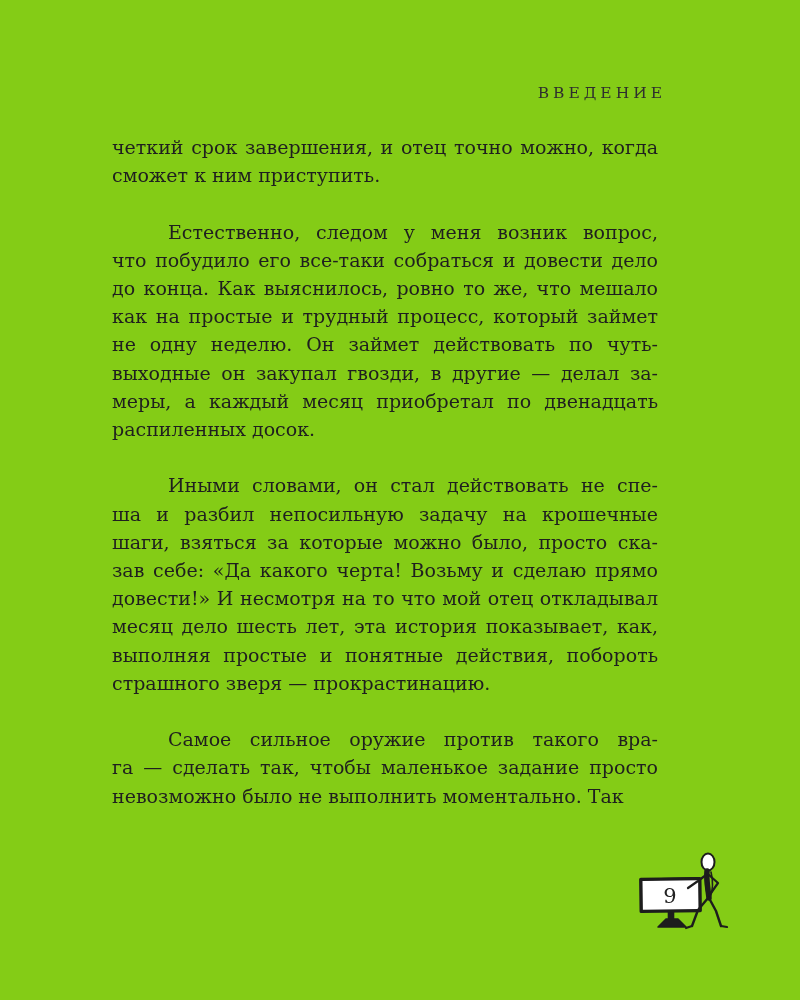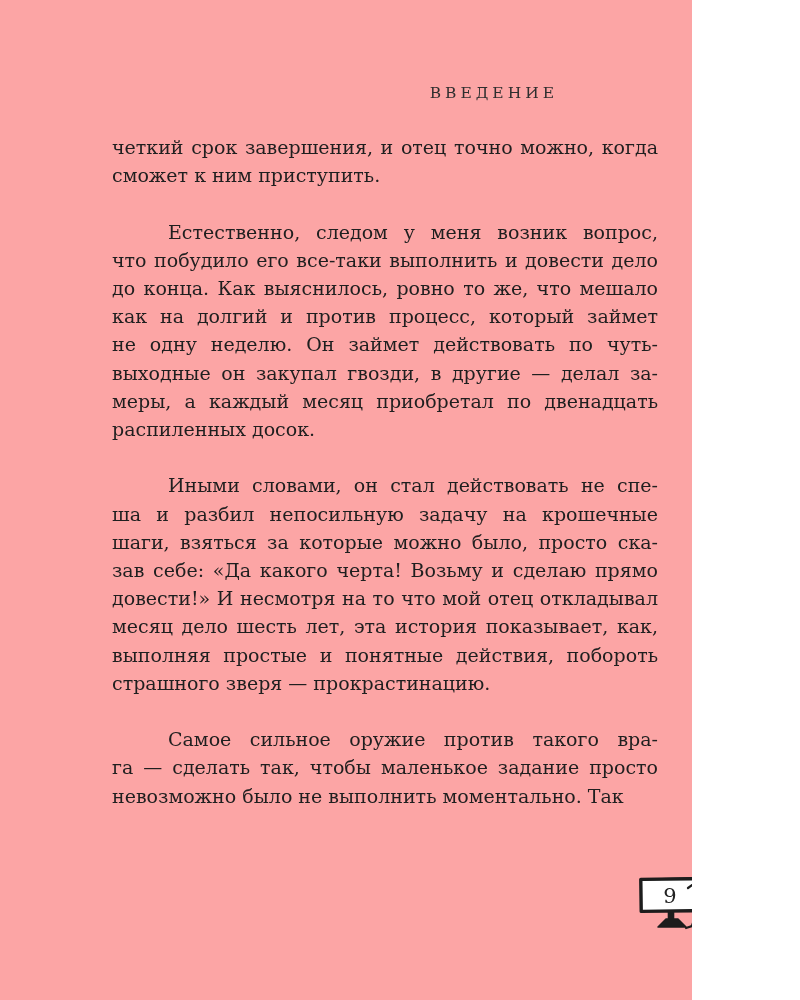--- a/index.html
+++ b/index.html
@@ -2,23 +2,23 @@
 <html lang="ru"><head>
 <meta charset="utf-8">
 <style>
   html, body {
     margin: 0;
     padding: 0;
     background: #ffffff;
   }
   .page {
     position: relative;
-    width: 692px;
+    width: 800px;
     height: 1000px;
-    background: #fca5a5;
+    background: #84cc16;
     overflow: hidden;
     font-family: "DejaVu Serif", "Liberation Serif", serif;
   }
   .running-head {
     position: absolute;
     top: 84px;
     right: 134px;
     font-size: 15.5px;
     letter-spacing: 4px;
     color: #2e2e2e;
@@ -59,23 +59,23 @@
 
   <div class="running-head">ВВЕДЕНИЕ</div>
 
   <div class="text-block">
       <div class="para">
         <div class="line">четкий срок завершения, и отец точно можно, когда</div>
         <div class="line last">сможет к ним приступить.</div>
       </div>
       <div class="para">
         <div class="line first">Естественно, следом у меня возник вопрос,</div>
-        <div class="line">что побудило его все-таки выполнить и довести дело</div>
+        <div class="line">что побудило его все-таки собраться и довести дело</div>
         <div class="line">до конца. Как выяснилось, ровно то же, что мешало</div>
-        <div class="line">как на долгий и против процесс, который займет</div>
+        <div class="line">как на простые и трудный процесс, который займет</div>
         <div class="line">не одну неделю. Он займет действовать по чуть-</div>
         <div class="line">выходные он закупал гвозди, в другие — делал за-</div>
         <div class="line">меры, а каждый месяц приобретал по двенадцать</div>
         <div class="line last">распиленных досок.</div>
       </div>
       <div class="para">
         <div class="line first">Иными словами, он стал действовать не спе-</div>
         <div class="line">ша и разбил непосильную задачу на крошечные</div>
         <div class="line">шаги, взяться за которые можно было, просто ска-</div>
         <div class="line">зав себе: «Да какого черта! Возьму и сделаю прямо</div>

